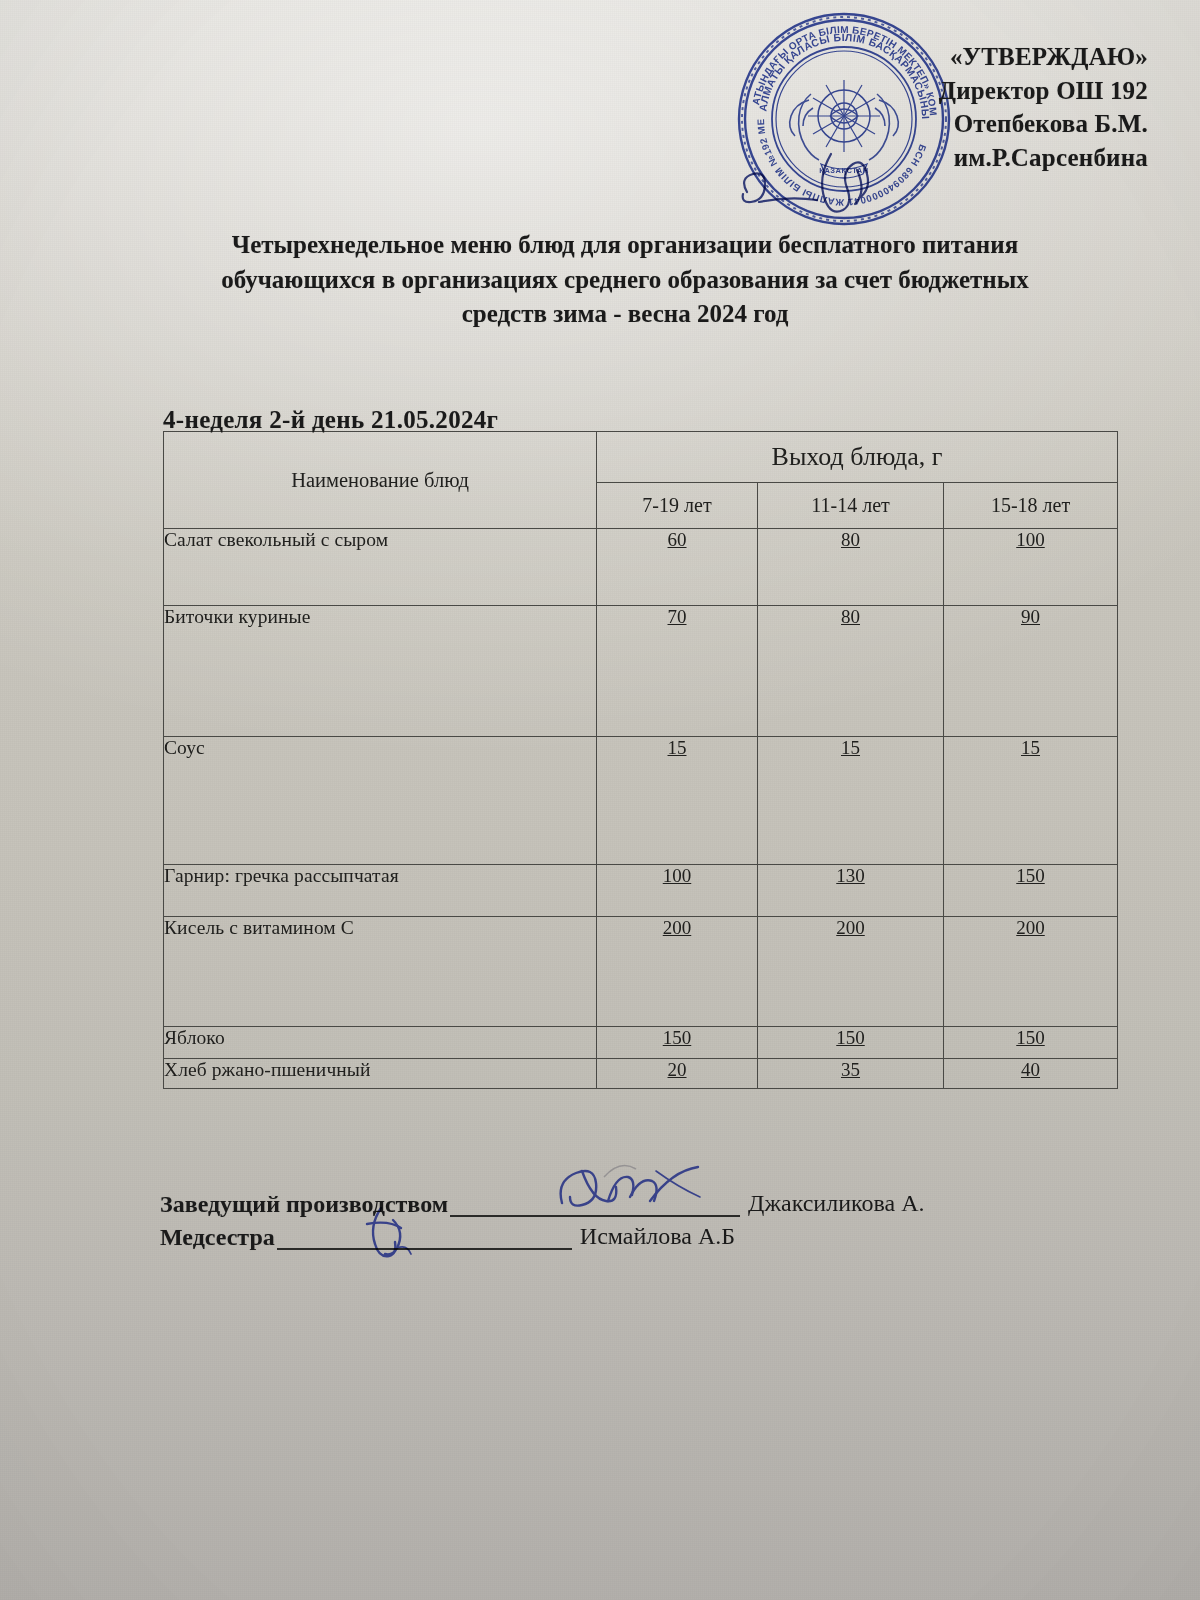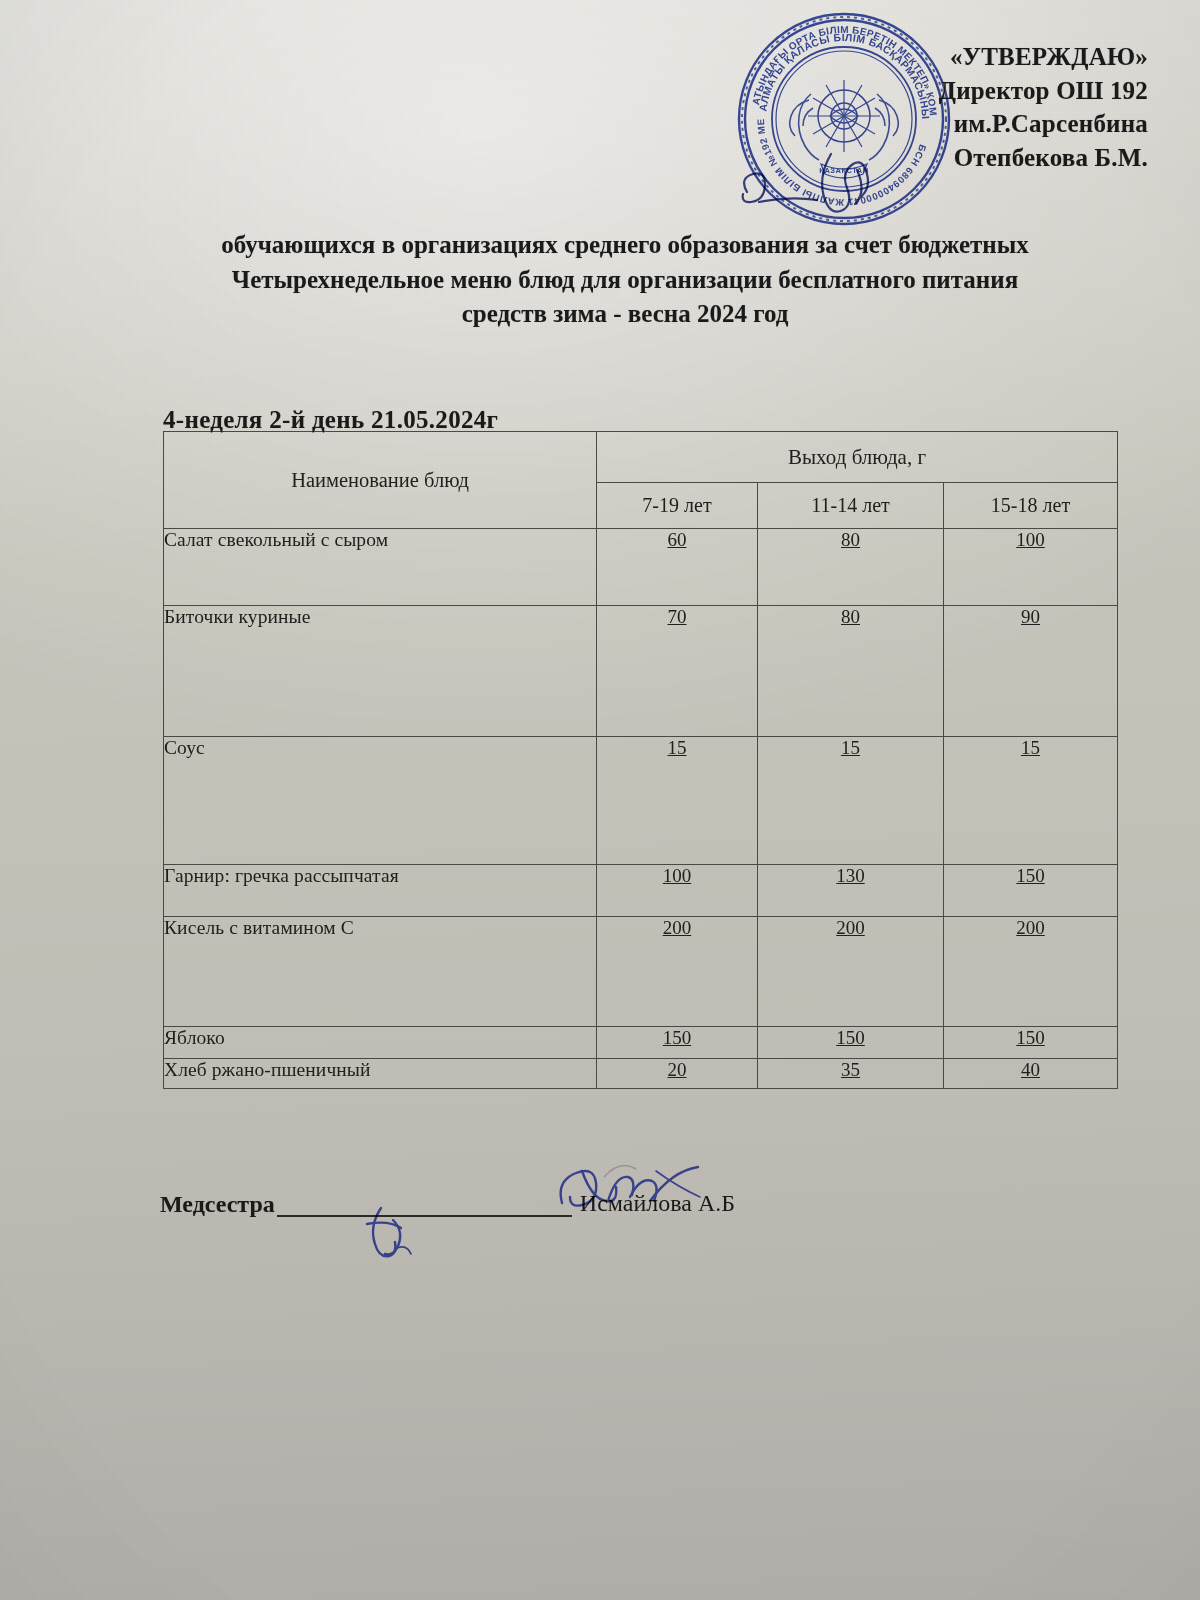--- a/index.html
+++ b/index.html
@@ -116,21 +116,21 @@
   }
   .th-name {
     text-align: center;
     font-weight: bold;
     font-size: 20.5px;
     vertical-align: middle;
   }
   .th-span {
     text-align: center;
     font-weight: bold;
-    font-size: 21px;
+    font-size: 26px;
     height: 50px;
     vertical-align: middle;
   }
   .th-age {
     text-align: center;
     font-weight: bold;
     font-size: 20px;
     height: 45px;
     vertical-align: middle;
   }
@@ -269,27 +269,27 @@
         <path d="M 24 62 q 30 -6 58 -2"></path>
         <path d="M 96 14 q -14 24 -6 46 q 6 16 18 10 q 10 -6 4 -22 q -6 -16 6 -24 q 10 -6 14 10 q 4 16 -8 24"></path>
         <path d="M 122 30 q 10 22 -2 34"></path>
       </g>
     </svg>
   </div>
 
   <div id="approval">
     <div>«УТВЕРЖДАЮ»</div>
     <div>Директор ОШ 192</div>
+    <div>Отепбекова Б.М.</div>
     <div>им.Р.Сарсенбина</div>
-    <div>Отепбекова Б.М.</div>
   </div>
 
   <div id="doc-title">
+    <div>Четырехнедельное меню блюд для организации бесплатного питания</div>
     <div>обучающихся в организациях среднего образования за счет бюджетных</div>
-    <div>Четырехнедельное меню блюд для организации бесплатного питания</div>
     <div>средств зима - весна 2024 год</div>
   </div>
 
   <div id="week-day">4-неделя 2-й день 21.05.2024г</div>
 
   <table id="menu-table">
     <colgroup>
       <col style="width:433px">
       <col style="width:161px">
       <col style="width:186px">
@@ -374,20 +374,25 @@
       <svg viewBox="0 0 96 62" xmlns="http://www.w3.org/2000/svg">
         <g fill="none" stroke="#2a3585" stroke-width="2.4" stroke-linecap="round">
           <path d="M 28 4 q -12 18 -6 36 q 4 14 14 12 q 8 -2 6 -14"></path>
           <path d="M 14 20 q 22 -4 34 4"></path>
           <path d="M 40 16 q 12 12 4 28 q -4 8 -12 6"></path>
           <path d="M 44 44 q 10 -4 14 6" stroke-width="1.8"></path>
         </g>
       </svg>
     </div>
 
+    <div class="sig-row">
+      <span class="sig-role">Заведущий производством</span>
+      <span class="sig-line w2"></span>
+      <span class="sig-person">Джаксиликова А.</span>
+    </div>
 
     <div class="sig-row">
       <span class="sig-role">Медсестра</span>
       <span class="sig-line w2" style="width:295px"></span>
       <span class="sig-person">Исмайлова А.Б</span>
     </div>
 
   </div>
 
   <div id="grain"></div>

